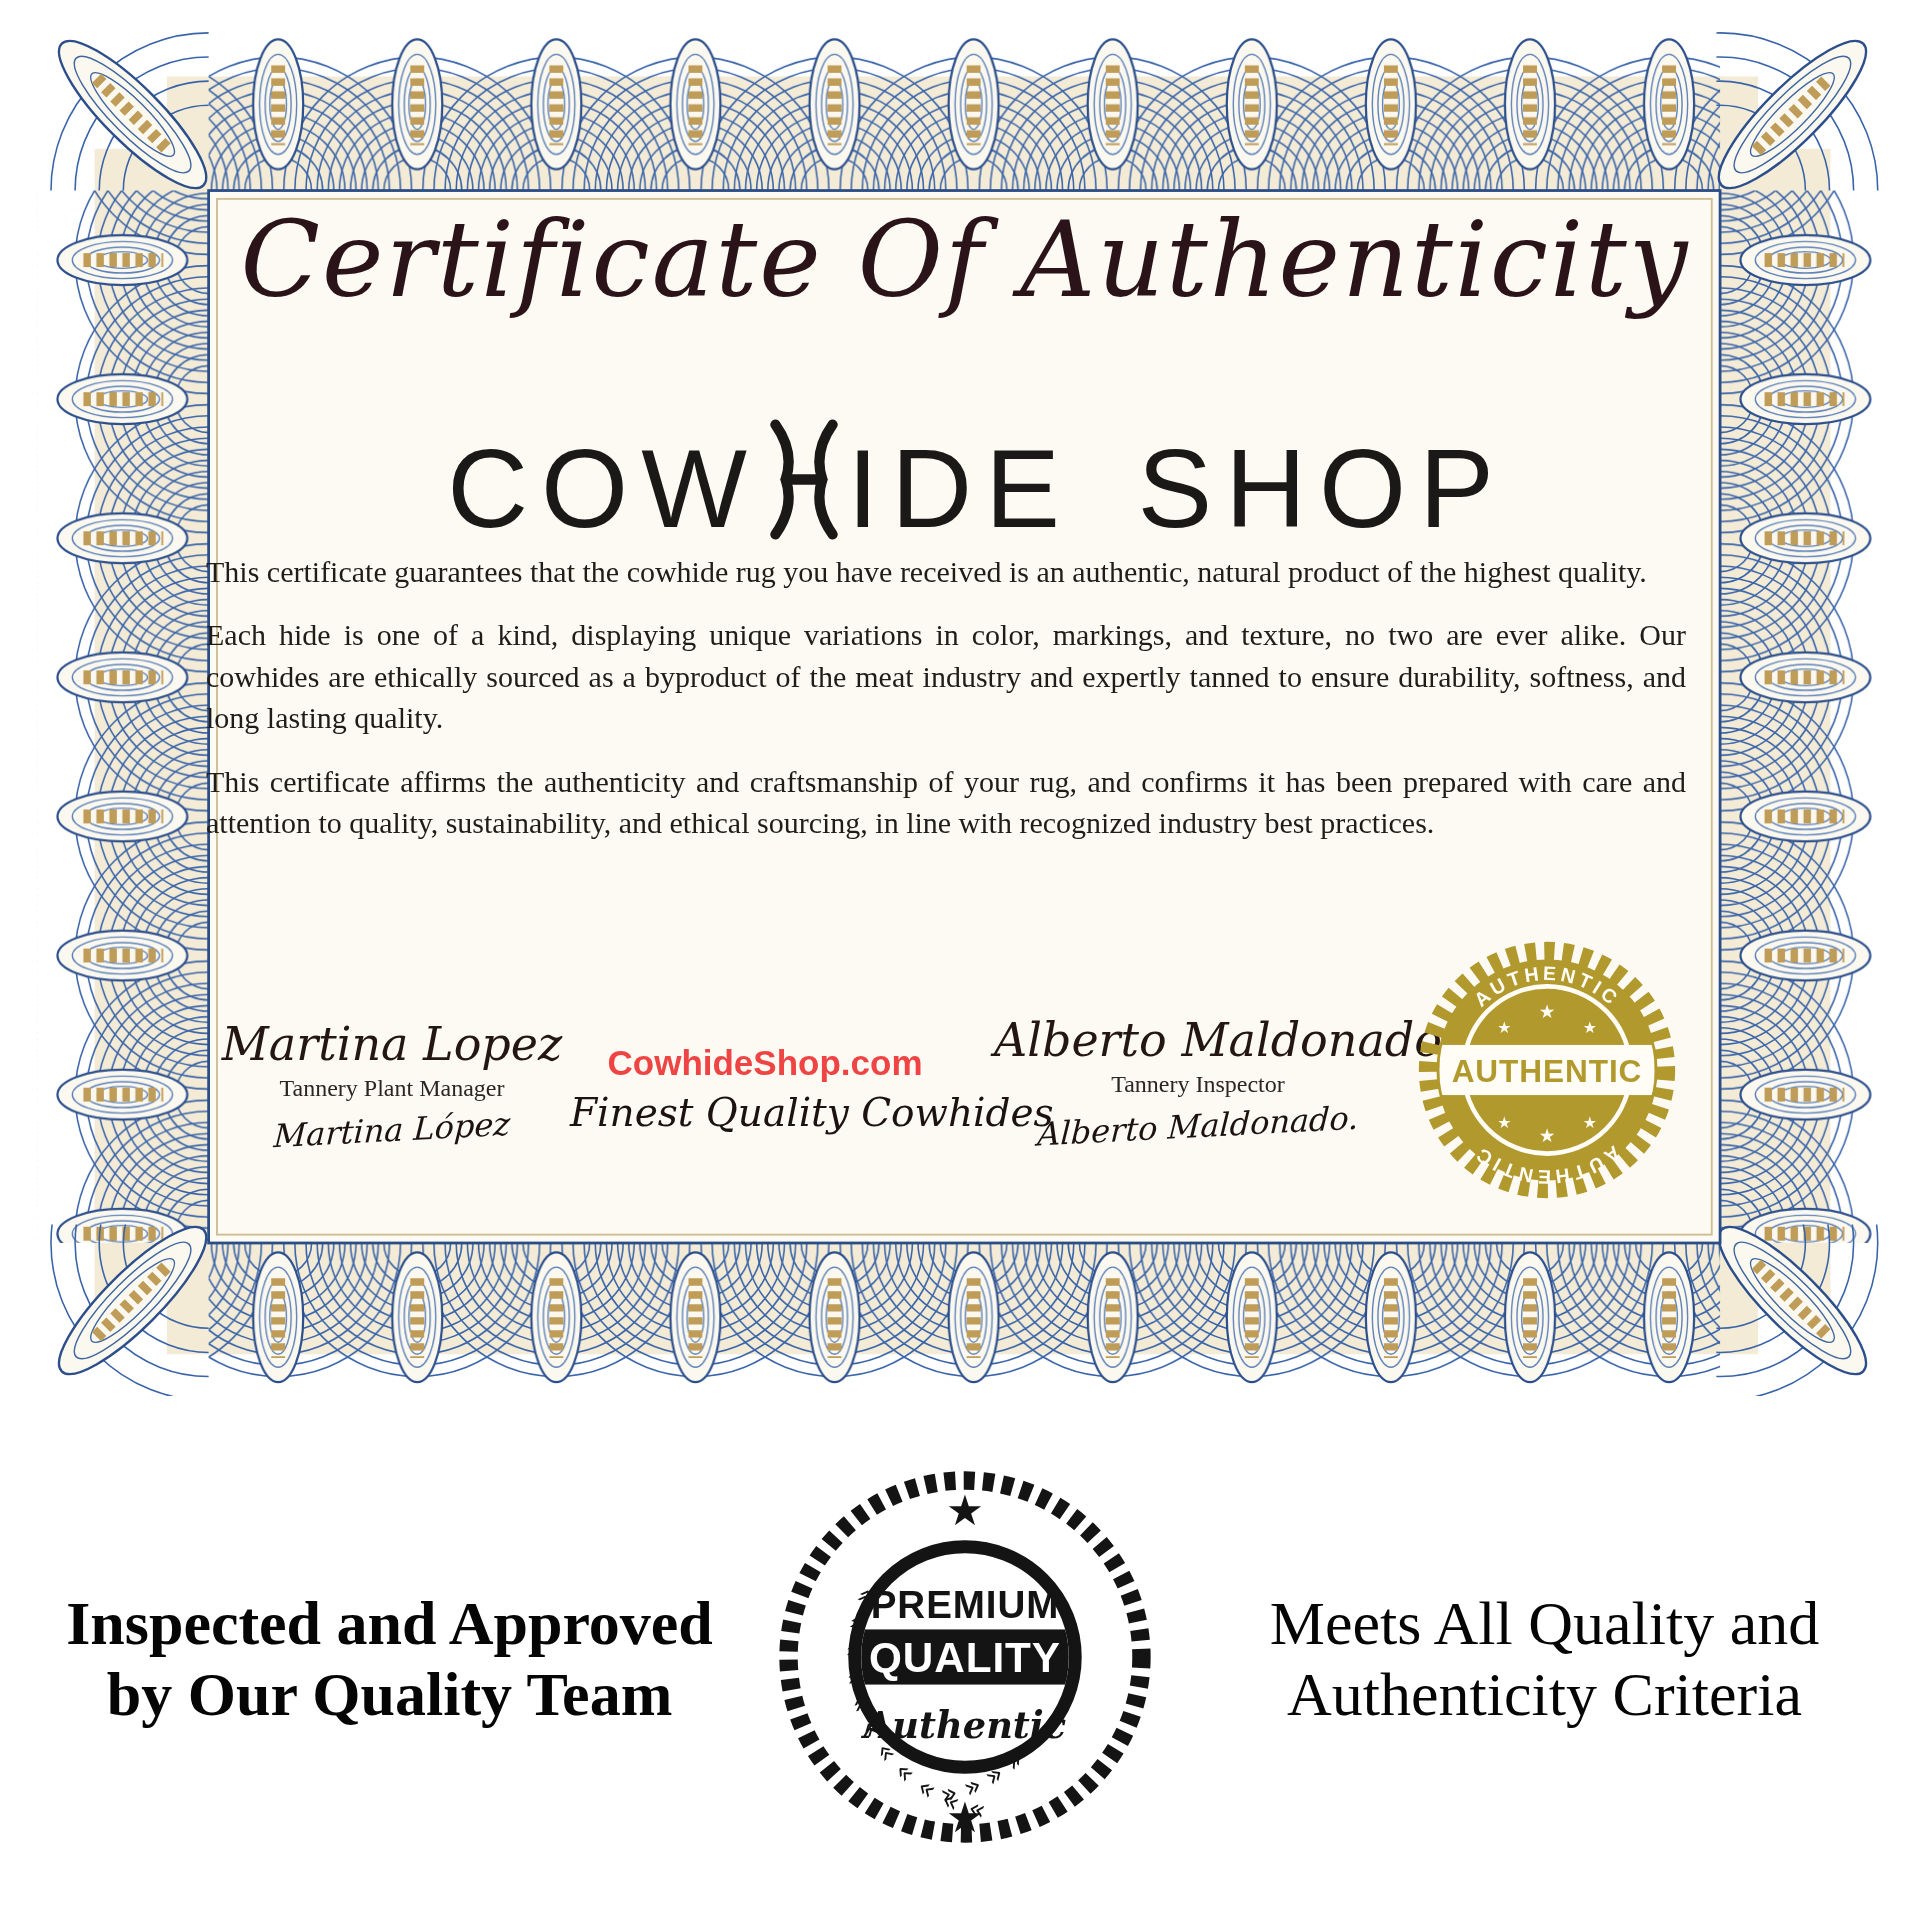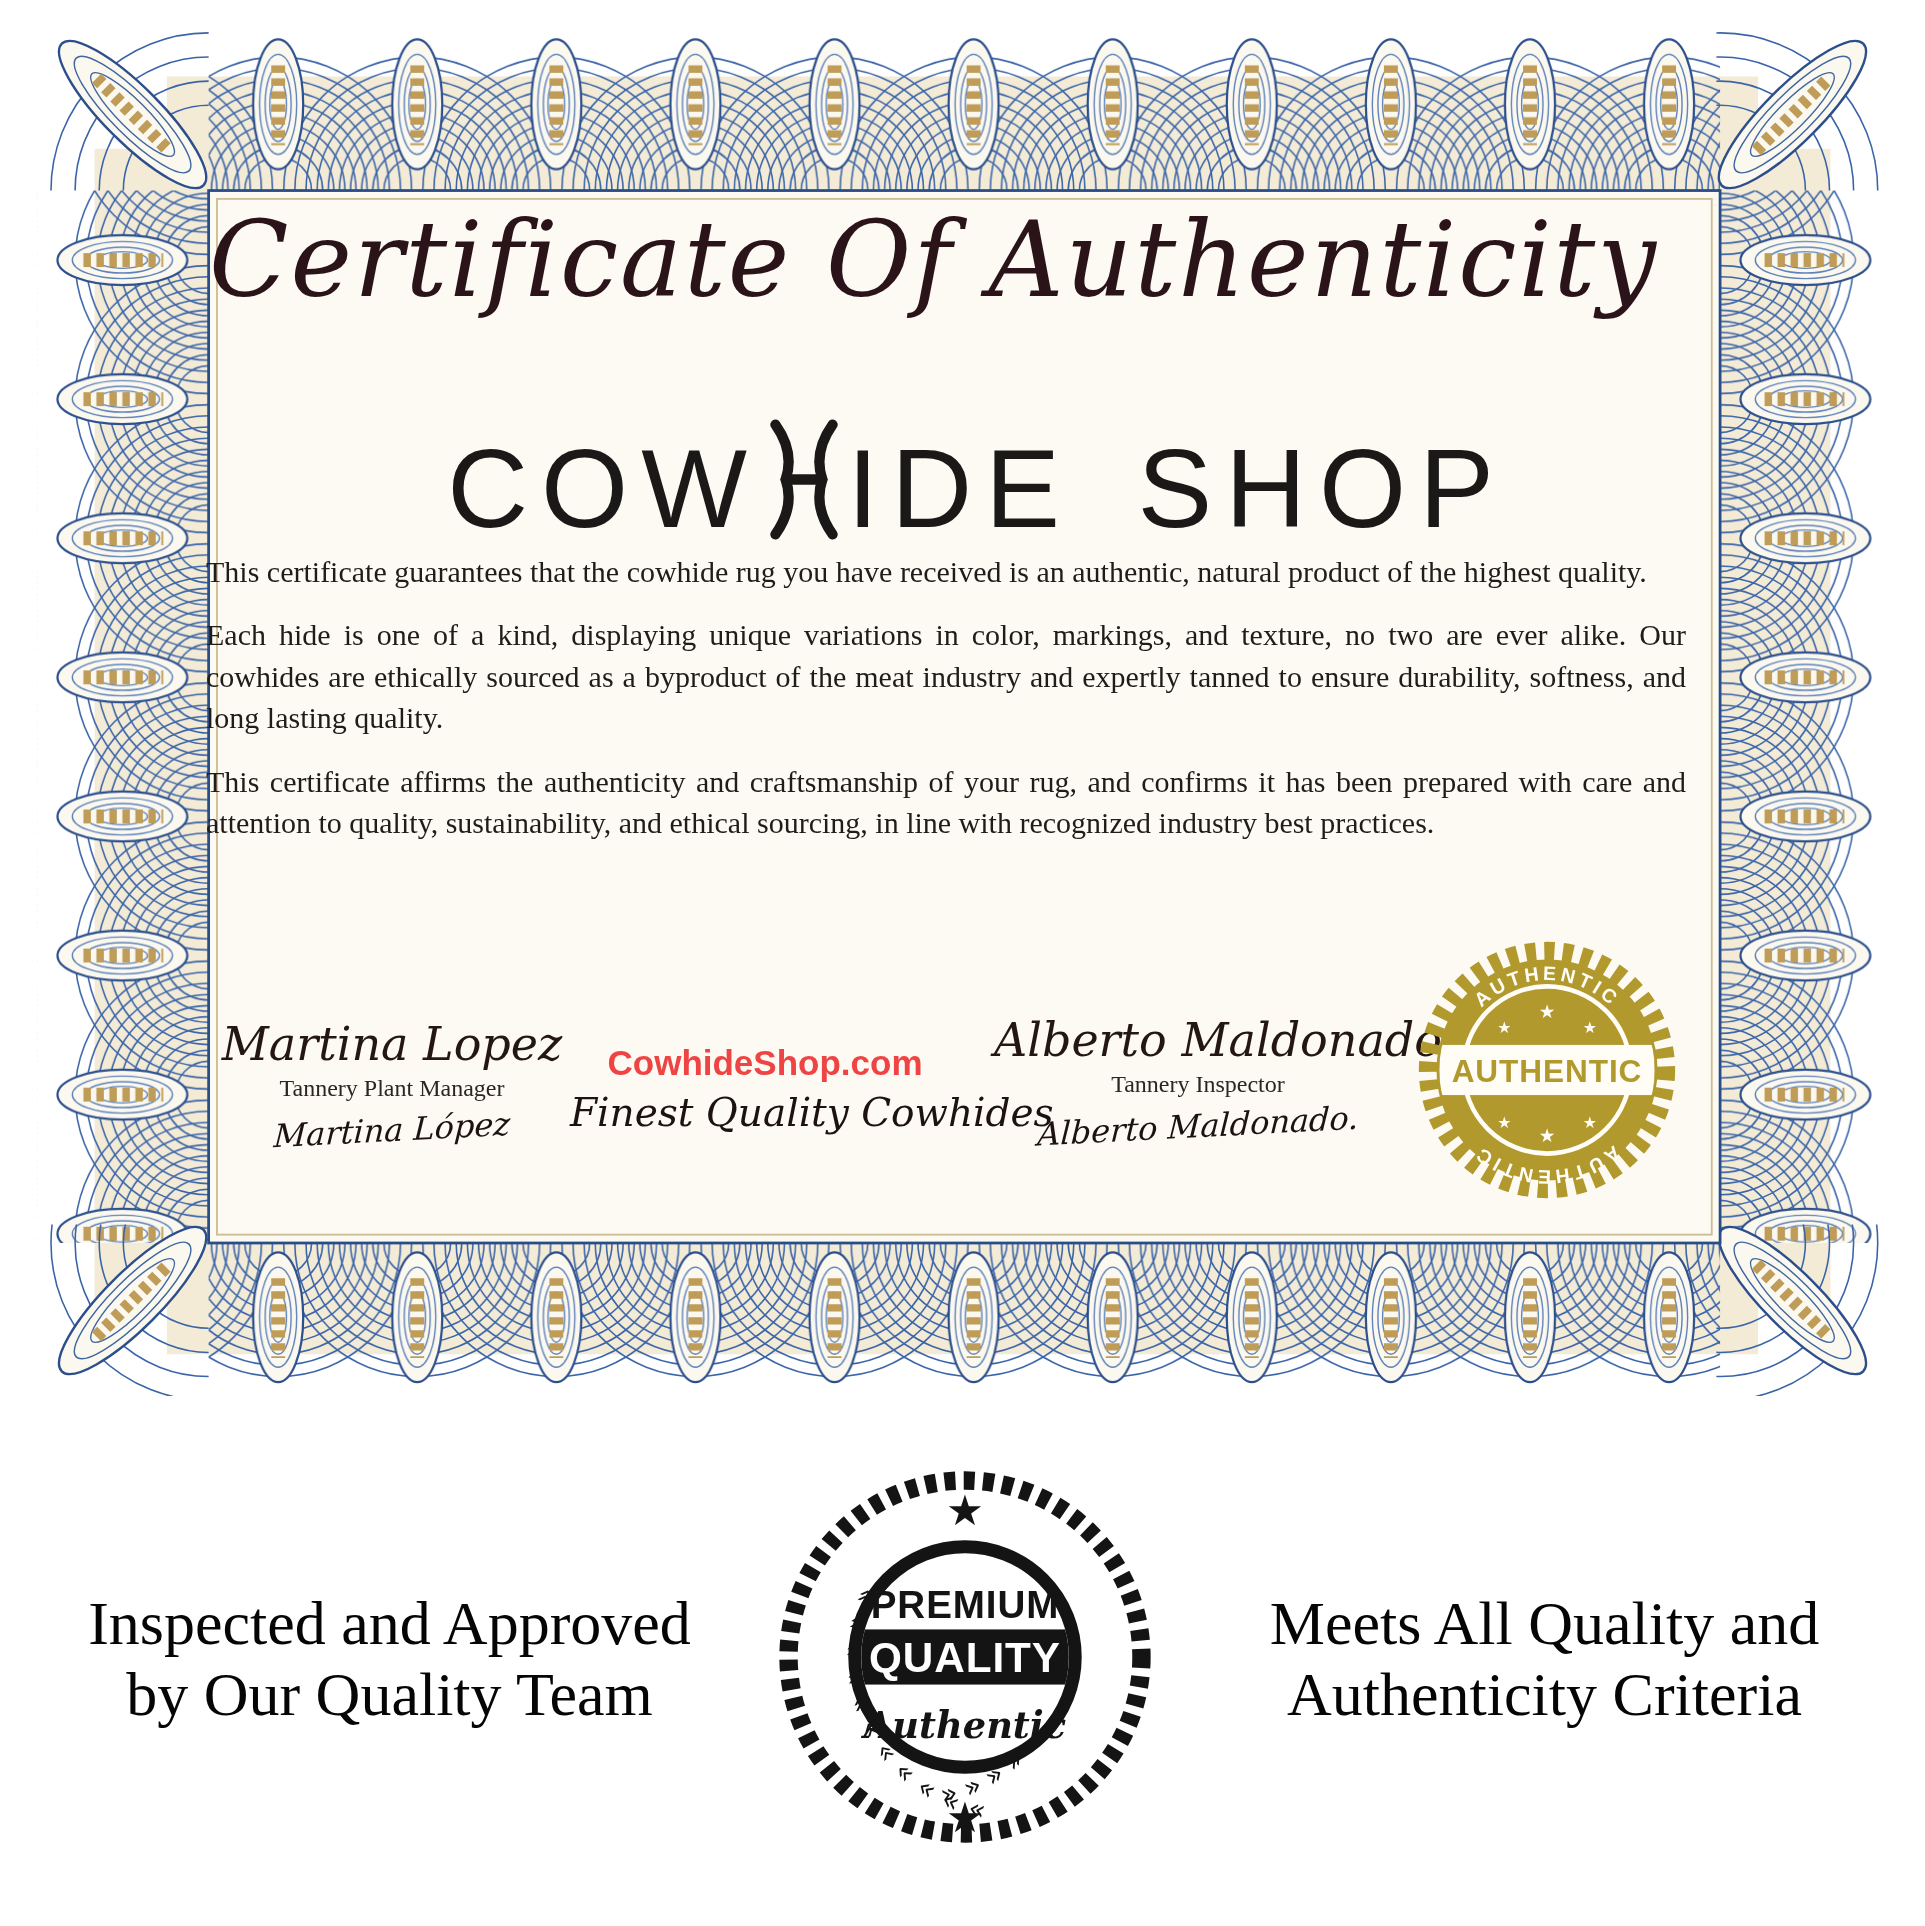--- a/index.html
+++ b/index.html
@@ -2,21 +2,21 @@
 <html style="font-size:15px"><head>
 <meta charset="utf-8">
 <style>
   html,body{margin:0;padding:0;background:#ffffff;}
   .page{position:relative;width:1926px;height:1927px;background:#ffffff;overflow:hidden;
         font-family:"Liberation Serif",serif;}
 
   
   .border-svg{position:absolute;left:37px;top:18.6px;width:1851px;height:1377px;}
 
-  .cert-title{position:absolute;left:209px;top:206px;width:1512px;text-align:left;
+  .cert-title{position:absolute;left:209px;top:206px;width:1512px;text-align:center;
     font-family:"DejaVu Serif",serif;font-style:italic;font-size:104px;line-height:1.05;
     color:#2a1319;letter-spacing:1.9px;white-space:nowrap;}
 
   .brand-row{position:absolute;left:209px;top:406px;width:1536px;text-align:center;
     font-family:"Liberation Sans",sans-serif;font-weight:400;font-size:112px;color:#1b1918;
     letter-spacing:13px;word-spacing:20.4px;white-space:nowrap;line-height:1;}
   .brand-row .hideH{display:inline-block;width:80px;height:147px;vertical-align:-26px;margin:0 3.7px;}
 
   .paras{position:absolute;left:206px;top:551px;width:1480px;
     font-family:"Liberation Serif",serif;font-size:30px;line-height:1.38;color:#1f1c1a;
@@ -29,21 +29,21 @@
   .sig-script{font-family:"DejaVu Serif",serif;font-style:italic;font-size:32px;white-space:nowrap;
     transform:rotate(-3deg) skewX(-6deg);margin-top:9.3px;color:#1c1210;}
   .site-name{font-family:"Liberation Sans",sans-serif;font-weight:bold;font-size:35px;color:#ef4444;white-space:nowrap;}
   .site-tagline{font-family:"DejaVu Serif",serif;font-style:italic;font-size:39px;margin-top:7.4px;white-space:nowrap;color:#1c1210;}
 
   .seal-svg{position:absolute;left:1417px;top:940px;width:260px;height:260px;}
 
   
   .footer-text{position:absolute;width:705px;text-align:center;
     font-family:"Liberation Serif",serif;font-size:62px;line-height:1.15;color:#050505;white-space:nowrap;}
-  .footer-left{left:37px;top:1588px;}
+  .footer-left{left:37px;top:1588px;font-weight:bold;}
   .footer-right{left:1192px;top:1588px;}
   .badge-svg{position:absolute;left:772px;top:1464px;width:386px;height:386px;}
 </style>
 </head>
 <body>
 
 <div class="page">
 
   <svg class="border-svg" viewBox="0 0 1996 1485" xmlns="http://www.w3.org/2000/svg">
     <defs>

